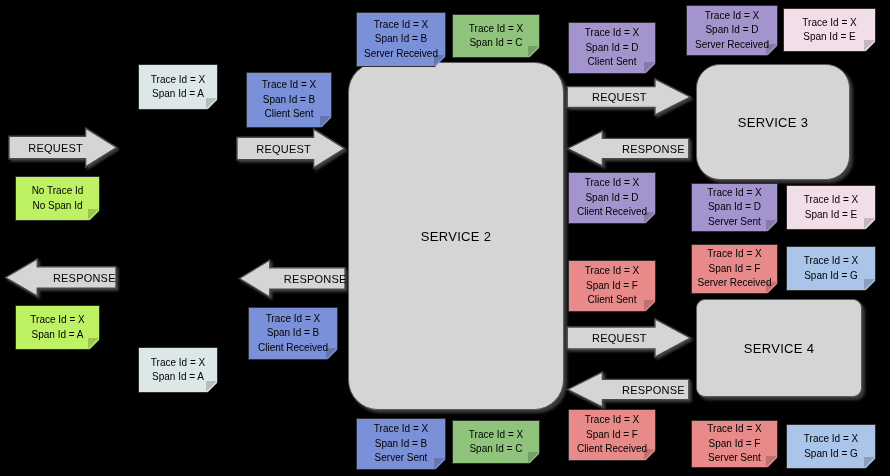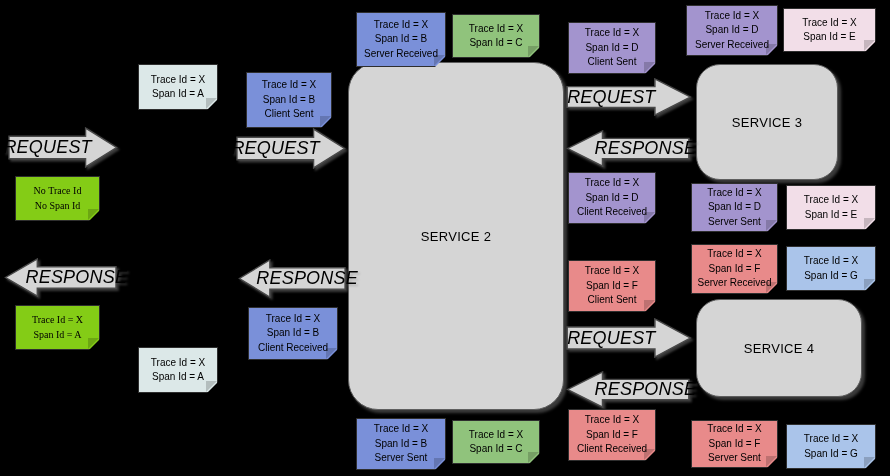--- a/index.html
+++ b/index.html
@@ -8,55 +8,55 @@
   .canvas { position:relative; width:890px; height:476px; background:#000; overflow:hidden; }
 
   .service { position:absolute; background:#d5d5d5; border:1px solid #5e5e5e;
              display:flex; align-items:center; justify-content:center; color:#000;
              font-size:13px; letter-spacing:.3px;
              box-shadow:3px 3px 3px rgba(130,130,130,.45); }
 
   .arrow { position:absolute; filter:drop-shadow(2px 2px 1px rgba(130,130,130,.45)); }
   .arrow svg { position:absolute; left:0; top:0; width:100%; height:100%; }
   .arrow polygon { fill:#d5d5d5; stroke:#4a4a4a; stroke-width:1.4; }
-  .arrow .lbl { position:absolute; left:0; top:0; width:100%; height:100%;
+  .arrow .lbl { position:absolute; left:8px; top:0; width:100%; height:100%;
                 display:flex; align-items:center; justify-content:center;
-                font-size:18px; color:#000; letter-spacing:.2px;font-style:italic; }
+                font-size:11px; color:#000; letter-spacing:.2px; }
   .arrow.dir-right .lbl { padding-right:28%; }
   .arrow.dir-left  .lbl { padding-left:28%; }
 
   .note { position:absolute; border:1px solid #2e2e2e; padding:2px;
           display:flex; align-items:center; justify-content:center; text-align:center;
           white-space:pre-line; font-size:10px; line-height:1.45; color:#000;
           clip-path:polygon(0 0,100% 0,100% calc(100% - 11px),calc(100% - 11px) 100%,0 100%);
           filter:drop-shadow(2px 2px 1px rgba(130,130,130,.45)); }
   .note::after { content:""; position:absolute; right:0; bottom:0; width:11px; height:11px;
                  background:rgba(0,0,0,.18); clip-path:polygon(0 0,100% 0,0 100%); }
 
-  .c-white      { background:#84cc16;font-family:Liberation Serif, serif; }
+  .c-white      { background:#bef264; }
   .c-gray_blue  { background:#dce8e8; }
   .c-blue       { background:#7a90d9; }
   .c-green      { background:#90c37c; }
   .c-purple     { background:#a394ce; }
   .c-pink       { background:#f2dee8; }
   .c-red        { background:#e88a8a; }
   .c-light_blue { background:#aac4ea; }
 </style>
 </head>
 <body>
 
 <div class="canvas">
 
   <div class="service" style="left:348px;top:62px;width:216px;height:348px;border-radius:30px">
     <span>SERVICE 2</span>
   </div>
-  <div class="service" style="left:696px;top:64px;width:142px;height:116px;border-radius:24px">
+  <div class="service" style="left:696px;top:64px;width:154px;height:116px;border-radius:24px">
     <span>SERVICE 3</span>
   </div>
-  <div class="service" style="left:696px;top:299px;width:166px;height:98px;border-radius:24px">
+  <div class="service" style="left:696px;top:299px;width:166px;height:98px;border-radius:9px">
     <span>SERVICE 4</span>
   </div>
 
   <div class="arrow dir-right" style="left:8px;top:127px;width:110px;height:41px">
     <svg viewBox="0 0 112 40" preserveAspectRatio="none">
       <polygon points="1,9 79,9 79,1 110.5,20 79,39 79,31 1,31"></polygon>
       </svg>
     <span class="lbl">REQUEST</span>
   </div>
   <div class="arrow dir-left" style="left:4px;top:258px;width:113px;height:39px">

